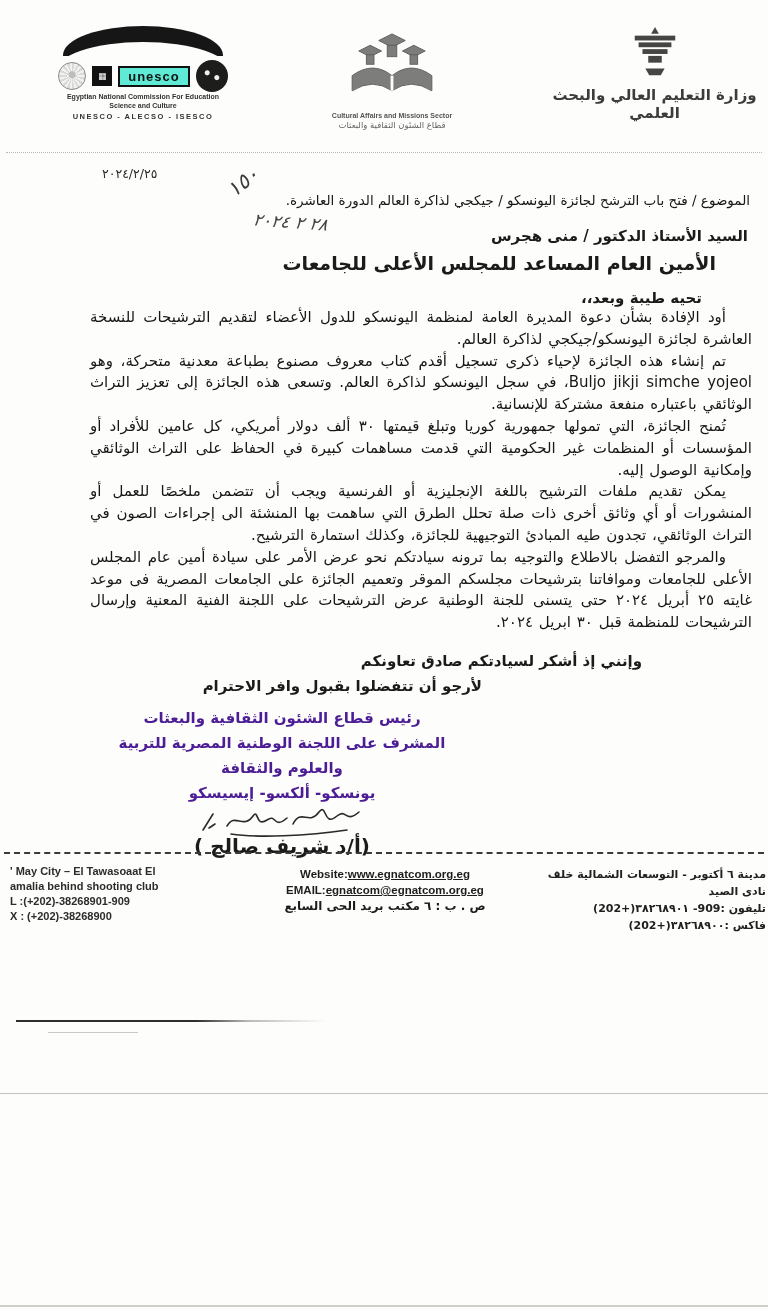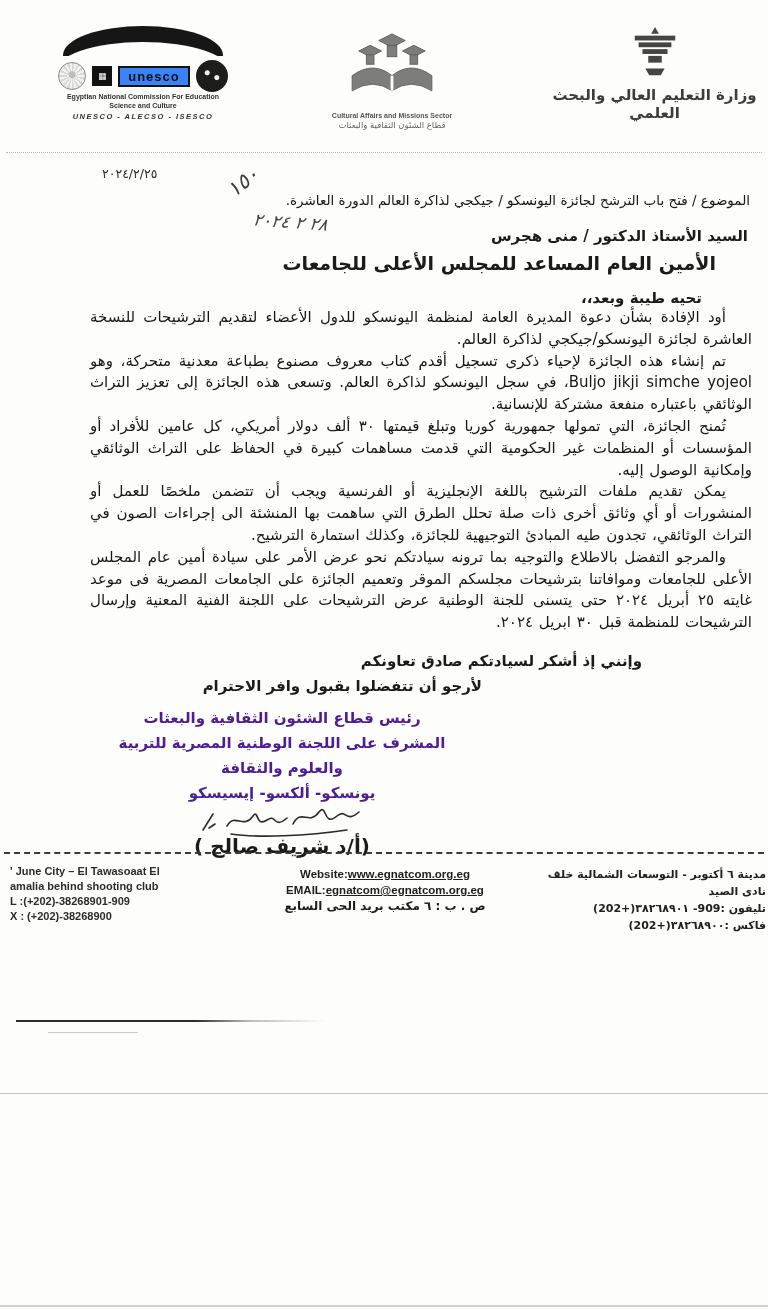--- a/index.html
+++ b/index.html
@@ -12,28 +12,28 @@
   .logo-block{position:absolute;text-align:center;}
   .unesco-block{left:28px;top:26px;width:230px;}
   .arc-wrap{position:relative;height:30px;width:160px;margin:0 auto;overflow:hidden;}
   .arc-ink{position:absolute;left:0;top:0;width:160px;height:58px;border-radius:50%;background:#161616;}
   .arc-cut{position:absolute;left:-8px;top:16px;width:176px;height:60px;border-radius:50%;background:#fdfdfb;}
   .emblem-row{display:flex;align-items:center;justify-content:center;gap:6px;margin-top:4px;}
   .circle-emblem{width:26px;height:26px;border-radius:50%;border:1px solid #8a8a88;
     background:radial-gradient(circle at 50% 45%, #bdbdbb 0 3px, transparent 4px),
                repeating-conic-gradient(#d9d9d7 0 12deg, #f2f2f0 12deg 24deg);}
   .unesco-sq{width:20px;height:20px;background:#111;display:flex;align-items:center;justify-content:center;color:#fff;font-size:9px;}
-  .unesco-word{border:2px solid #111;background:#3b82f6;padding:1px 8px;font-weight:bold;font-size:13px;letter-spacing:1px;color:#111;font-family:"Liberation Sans",sans-serif;}
+  .unesco-word{border:2px solid #111;background:#5eead4;padding:1px 8px;font-weight:bold;font-size:13px;letter-spacing:1px;color:#111;font-family:"Liberation Sans",sans-serif;}
   .stamp-circle{width:32px;height:32px;border-radius:50%;background:
      radial-gradient(circle at 35% 40%, #f0f0ee 0 2px, transparent 3px),
      radial-gradient(circle at 65% 55%, #f0f0ee 0 2px, transparent 3px),
      #1d1d1b;}
   .unesco-ar{font-size:10px;font-weight:bold;margin-top:5px;color:#222;}
   .unesco-en{font-size:7px;font-weight:bold;color:#333;line-height:9px;font-family:"Liberation Sans",sans-serif;}
-  .unesco-orgs{font-size:7.5px;font-weight:bold;letter-spacing:1.5px;color:#333;margin-top:2px;font-family:"Liberation Sans",sans-serif;font-style:italic;}
+  .unesco-orgs{font-size:7.5px;font-weight:bold;letter-spacing:1.5px;color:#333;margin-top:2px;font-family:"Liberation Sans",sans-serif;}
   .sector-block{left:322px;top:32px;width:140px;}
   .sector-en{font-size:7px;font-weight:bold;color:#555;margin-top:2px;font-family:"Liberation Sans",sans-serif;}
   .sector-ar{font-size:8.5px;color:#666;margin-top:1px;}
   .ministry-block{left:552px;top:26px;width:205px;}
   .ministry-ar{font-size:15px;font-weight:bold;color:#3c3c3a;margin-top:2px;}
   .ministry-en{font-size:8px;font-weight:bold;color:#2e2e2c;letter-spacing:.6px;line-height:11px;margin-top:3px;font-family:"Liberation Sans",sans-serif;}
   .header-rule{position:absolute;left:6px;right:6px;top:152px;border-top:1px dotted #a8a8a4;opacity:.8;}
   
   .doc-date{position:absolute;left:102px;top:166px;font-size:12.5px;color:#2a2a2a;direction:ltr;}
   .hand-number{position:absolute;left:226px;top:170px;font-size:21px;color:#3c3c3c;transform:rotate(-38deg);font-style:italic;}
@@ -151,21 +151,21 @@
           <path d="M96 20 C104 4 112 22 122 8 C130 -2 126 24 140 12 C150 4 148 20 162 8"></path>
           <path d="M34 30 C60 34 110 32 150 26"></path>
         </g>
       </svg>
     </div>
     <div class="sig-name">(أ/د شريف صالح )</div>
   </div>
 
   <div class="footer">
     <div class="footer-left">
-      <div>' June City – El Tawasoaat El</div>
+      <div>' May City – El Tawasoaat El</div>
       <div>amalia behind shooting club</div>
       <div>L :(+202)-38268901-909</div>
       <div>X : (+202)-38268900</div>
     </div>
     <div class="footer-center">
       <div>
         <span>Website:</span><span class="lnk">www.egnatcom.org.eg</span>
       </div>
       <div>
         <span>EMAIL:</span><span class="lnk">egnatcom@egnatcom.org.eg</span>

